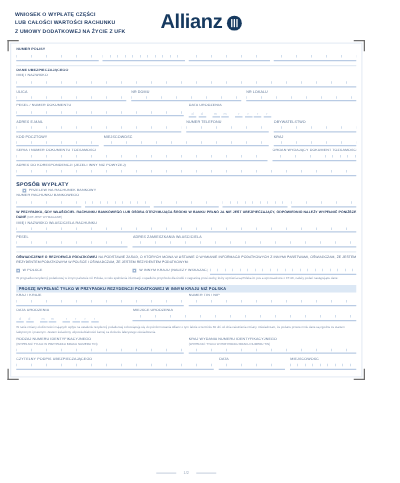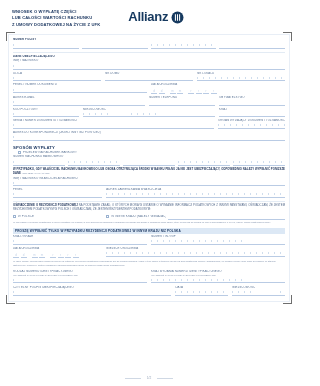--- a/index.html
+++ b/index.html
@@ -16,21 +16,21 @@
 
   
   .header { display:flex; align-items:flex-start; padding: 9px 12px 0 12px; }
   .title {
     font-size: 4.1px; line-height: 1.55; font-weight: bold;
     letter-spacing: .15px; color:#1f3a63; text-transform: uppercase;
     max-width: 120px;
   }
   .title div { white-space: nowrap; }
   .logo { margin-left: 28px; display:flex; align-items:center; gap:3px; }
-  .logo-word { font-size: 13px; font-weight: bold; color:#16395f; letter-spacing:-.3px; font-family:"Liberation Sans",sans-serif; }
+  .logo-word { font-size: 16px; font-weight: bold; color:#16395f; letter-spacing:-.3px; font-family:"Liberation Sans",sans-serif; }
   .logo-mark { width:13px; height:13px; }
 
   
   .frame { position:relative; margin: 6px 8px 0 8px; }
   .crop { position:absolute; width:9px; height:9px; border-color:#6e6e6e; }
   .crop.tl { top:-2px; left:-2px; border-left:0.7px solid #6e6e6e; border-top:0.7px solid #6e6e6e; }
   .crop.tr { top:-2px; right:-2px; border-right:0.7px solid #6e6e6e; border-top:0.7px solid #6e6e6e; }
   .crop.bl { bottom:-2px; left:-2px; border-left:0.7px solid #6e6e6e; border-bottom:0.7px solid #6e6e6e; }
   .crop.br { bottom:-2px; right:-2px; border-right:0.7px solid #6e6e6e; border-bottom:0.7px solid #6e6e6e; }
 

